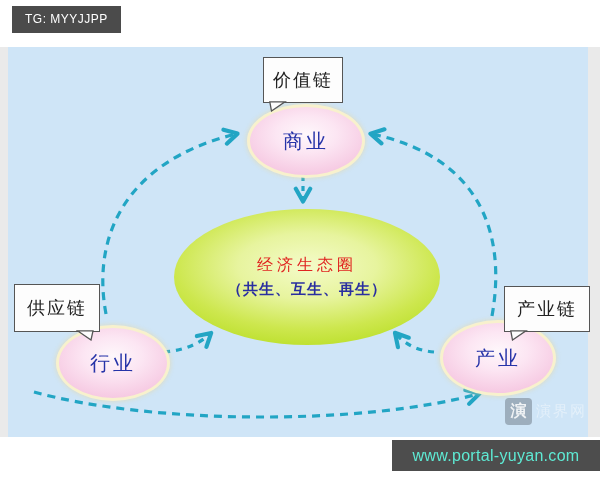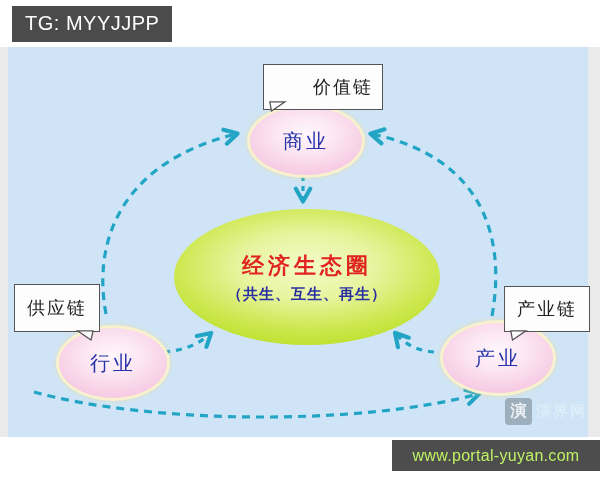--- a/index.html
+++ b/index.html
@@ -6,21 +6,21 @@
   #screen{
     position:relative;width:600px;height:480px;background:#ffffff;overflow:hidden;
     font-family:"Liberation Sans","DejaVu Sans",sans-serif;
   }
   .gutter{position:absolute;top:47px;height:390px;background:#eaeaea;}
   .gutter-left{left:0;width:8px;}
   .gutter-right{left:588px;width:12px;}
   .diagram-bg{position:absolute;left:8px;top:47px;width:580px;height:390px;background:#cfe5f7;}
   .tg-badge{
     position:absolute;left:12px;top:6px;background:#4b4b4b;color:#ffffff;
-    font-size:20px;padding:6px 13px 7px 13px;letter-spacing:0.5px;z-index:6;
+    font-size:12px;padding:6px 13px 7px 13px;letter-spacing:0.5px;z-index:6;
   }
   .edges{position:absolute;left:0;top:0;width:600px;height:480px;z-index:1;pointer-events:none;}
   .tagbox{
     position:absolute;background:#fdfdfd;border:1.5px solid #555;color:#222;
     display:flex;align-items:center;justify-content:center;
     font-size:18px;letter-spacing:2px;z-index:3;
   }
   .tag-tail{position:absolute;z-index:3;}
   .node{
     position:absolute;border-radius:50%;z-index:2;
@@ -28,32 +28,32 @@
     border:3px solid #f8f1cd;
     box-shadow:0 0 5px rgba(235,215,150,0.65);
     display:flex;align-items:center;justify-content:center;
     color:#2633a8;font-size:20px;font-weight:normal;letter-spacing:3px;
   }
   .core{
     position:absolute;left:174px;top:209px;width:266px;height:136px;border-radius:50%;z-index:2;
     background:radial-gradient(ellipse 62% 58% at 50% 42%, #f4fbc9 0%, #e7f49e 42%, #cde74e 80%, #bfe132 100%);
     display:flex;flex-direction:column;align-items:center;justify-content:center;gap:4px;
   }
-  .core-title{color:#e02420;font-size:22px;font-weight:bold;letter-spacing:4px;}
+  .core-title{color:#e02420;font-size:16px;font-weight:normal;letter-spacing:4px;}
   .core-subtitle{color:#2a2fa0;font-size:15px;font-weight:bold;letter-spacing:1px;}
   .watermark{position:absolute;left:505px;top:398px;display:flex;align-items:center;gap:4px;z-index:4;}
   .wm-icon{
     width:27px;height:27px;border-radius:4px;background:rgba(108,120,132,0.5);
     color:rgba(255,255,255,0.85);font-size:16px;font-weight:bold;
     display:flex;align-items:center;justify-content:center;
   }
   .wm-text{color:rgba(255,255,255,0.42);font-size:15px;letter-spacing:2px;}
   .footer-bar{
     position:absolute;left:392px;top:440px;width:208px;height:31px;background:#4d4d4d;
-    color:#bef264;font-size:16px;display:flex;align-items:center;justify-content:center;
+    color:#5eead4;font-size:16px;display:flex;align-items:center;justify-content:center;
     letter-spacing:0.3px;z-index:6;
   }
 </style>
 </head>
 <body>
 
 <div id="screen">
 
   <div class="gutter gutter-left"></div>
   <div class="gutter gutter-right"></div>
@@ -70,21 +70,21 @@
     <g fill="none" stroke="#22a5c4" stroke-width="3.2" stroke-dasharray="8 6">
       <path d="M 106 314 C 92 240, 122 162, 236 134" marker-end="url(#arrow)"></path>
       <path d="M 492 316 C 506 238, 484 158, 372 134" marker-end="url(#arrow)"></path>
       <path d="M 303 176 L 303 200" stroke-dasharray="5 5" marker-end="url(#arrow)"></path>
       <path d="M 164 352 Q 192 350 210 334" stroke-dasharray="6 6" marker-end="url(#arrow)"></path>
       <path d="M 434 352 Q 410 350 396 334" stroke-dasharray="6 6" marker-end="url(#arrow)"></path>
       <path d="M 34 392 C 150 424, 360 426, 478 394" marker-end="url(#arrow)"></path>
     </g>
   </svg>
 
-  <div class="tagbox" style="left:263px;top:64px;width:78px;height:44px;padding-left:40px;">
+  <div class="tagbox" style="left:263px;top:57px;width:78px;height:44px;">
     <span>价值链</span>
   </div>
   <svg class="tag-tail" style="left:269px;top:101px;" width="18" height="11">
     <polygon points="0.8,0.8 16,0.8 2.5,10" fill="#fdfdfd" stroke="#555" stroke-width="1.3"></polygon>
   </svg>
   <div class="node" style="left:247px;top:104px;width:112px;height:68px;">
     <span>商业</span>
   </div>
 
   <div class="core">

